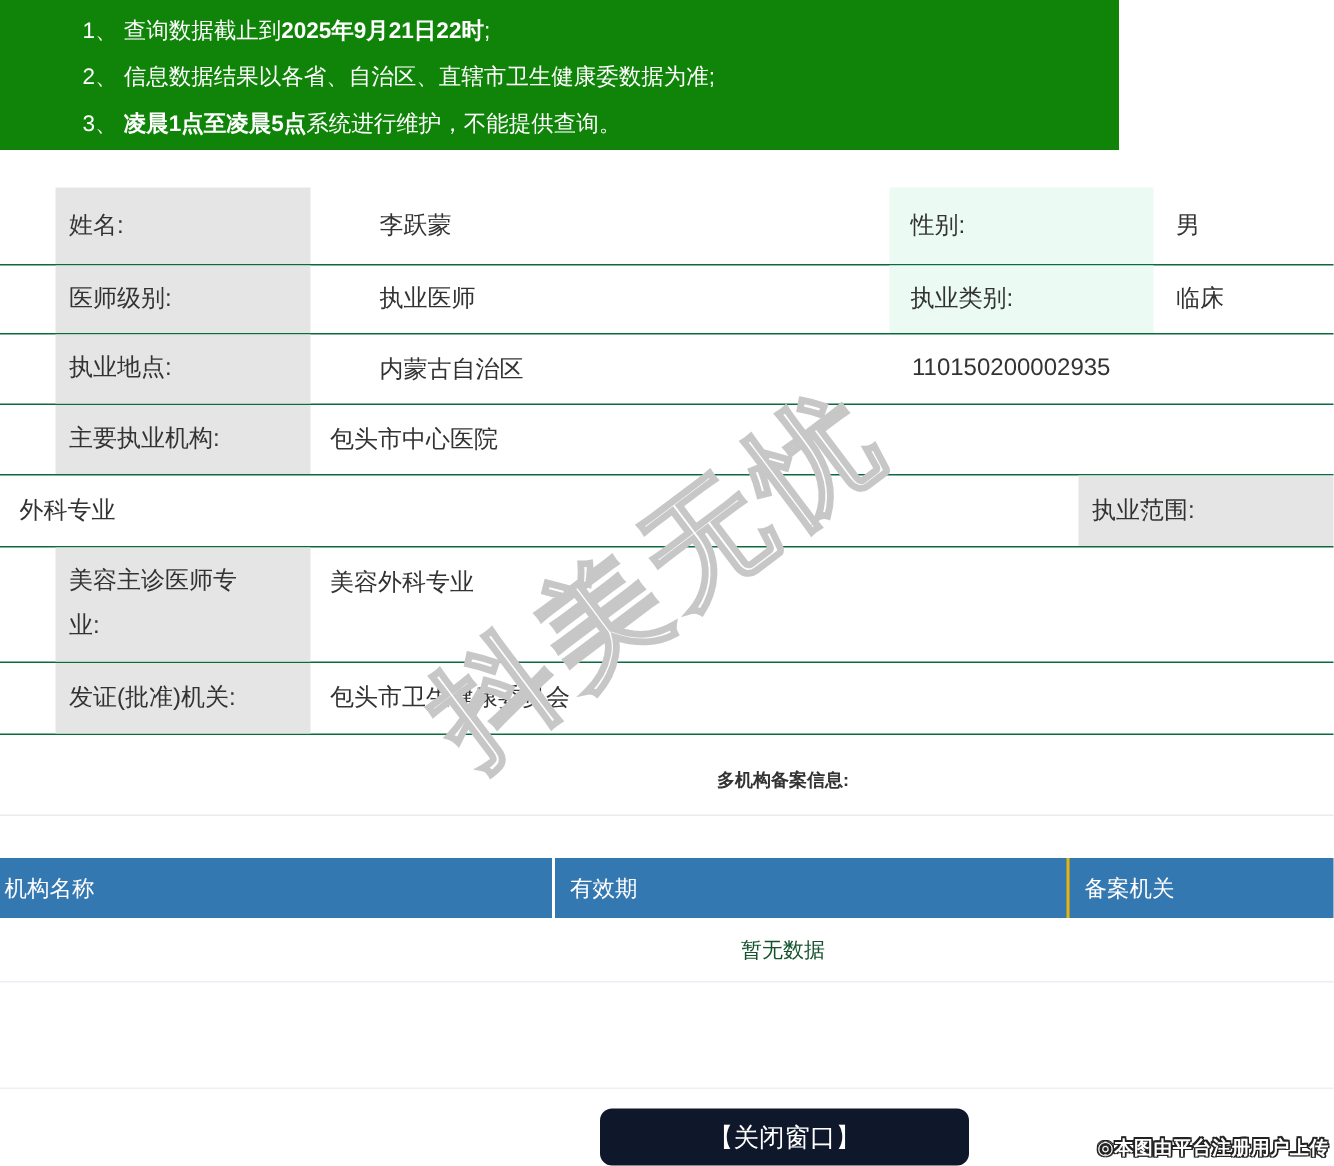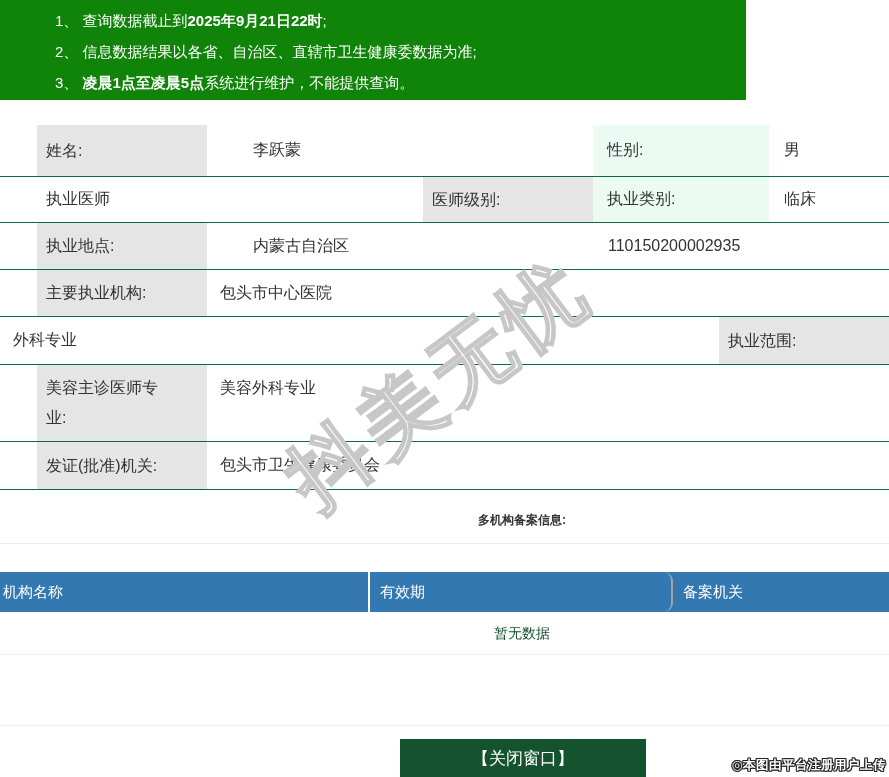--- a/index.html
+++ b/index.html
@@ -29,29 +29,29 @@
   
   .section-title{position:absolute;left:155px;top:505px;width:734px;height:30px;
                  text-align:center;font-weight:bold;font-size:12px;line-height:30px;}
   .hr1{position:absolute;left:0;top:543px;width:889px;border-top:1px solid #ececec;}
 
   .rec-table{position:absolute;left:0;top:572px;width:889px;}
   .rec-head{display:flex;background:#3478b1;height:40px;}
   .rec-th{color:#fff;font-size:15px;display:flex;align-items:center;
           box-sizing:border-box;padding-left:3px;}
   .rec-th.c1{width:370px;border-right:2px solid #fff;}
-  .rec-th.c2{width:303px;border-right:2px solid #a3a3a3;padding-left:10px;border-radius:9px;}
+  .rec-th.c2{width:343px;border-right:2px solid #eab308;padding-left:10px;}
   .rec-th.c3{flex:1;padding-left:10px;}
   .rec-empty{height:42px;line-height:42px;text-align:center;color:#14532d;
              font-size:14px;padding-left:155px;border-bottom:1px solid #ebeef5;}
 
   
   .hr2{position:absolute;left:0;top:725px;width:889px;border-top:1px solid #f0f0f0;}
   .close-btn{position:absolute;left:400px;top:739px;width:246px;height:38px;
-             background:#14532d;border:none;border-radius:0;color:#fff;
+             background:#0f172a;border:none;border-radius:8px;color:#fff;
              font-size:17px;font-family:inherit;cursor:pointer;}
 
   
   .wm-diagonal{position:absolute;left:440px;top:385px;
                transform:translate(-50%,-50%) rotate(-37deg);
                font-size:80px;font-weight:600;letter-spacing:8px;white-space:nowrap;
                color:#fff;-webkit-text-stroke:2px #c7c7c7;
                text-shadow:0 0 1px #c7c7c7;pointer-events:none;z-index:5;}
   .wm-credit{position:absolute;right:3px;top:757px;font-size:12.5px;font-weight:bold;
              color:#fff;z-index:6;letter-spacing:0.5px;
@@ -69,22 +69,22 @@
 </div>
 
 <div class="info">
   <div class="irow r1">
     <div class="cell lab">姓名:</div>
     <div class="cell val1">李跃蒙</div>
     <div class="cell lab2">性别:</div>
     <div class="cell val2">男</div>
   </div>
   <div class="irow r2">
+    <div class="cell lab">医师级别:</div>
     <div class="cell val1">执业医师</div>
-    <div class="cell lab">医师级别:</div>
     <div class="cell lab2">执业类别:</div>
     <div class="cell val2">临床</div>
   </div>
   <div class="irow r3">
     <div class="cell lab">执业地点:</div>
     <div class="cell val1">内蒙古自治区</div>
     <div class="cell val2">110150200002935</div>
   </div>
   <div class="irow r4">
     <div class="cell lab">主要执业机构:</div>

